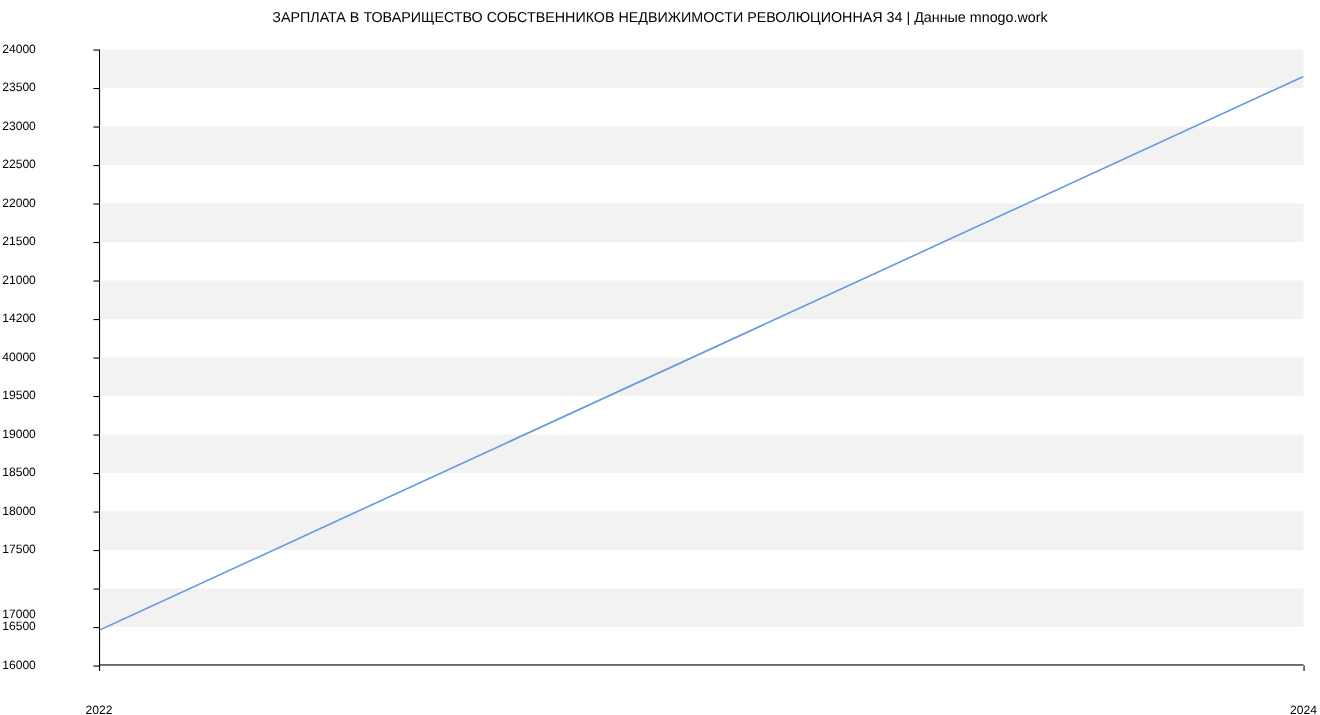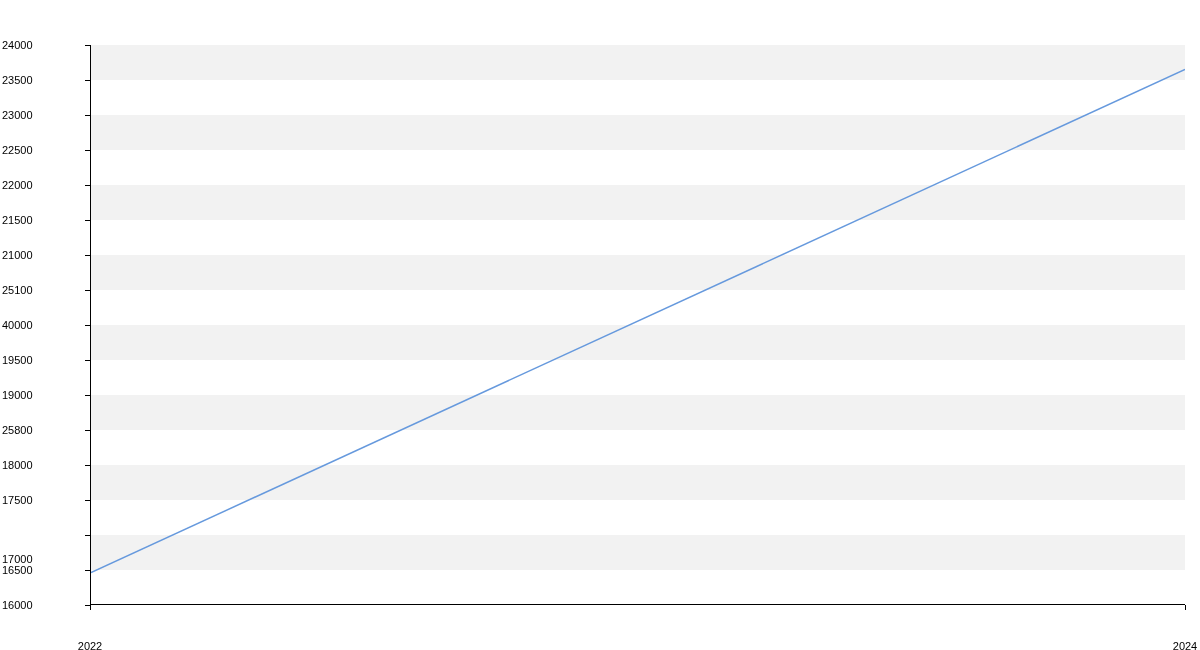--- a/index.html
+++ b/index.html
@@ -79,20 +79,21 @@
       top: 0;
       width: 100%;
       height: 100%;
       pointer-events: none;
     }
   </style>
 </head>
 <body>
 
 <div class="chart-container">
+  <div class="chart-title">ЗАРПЛАТА В ТОВАРИЩЕСТВО СОБСТВЕННИКОВ НЕДВИЖИМОСТИ РЕВОЛЮЦИОННАЯ 34 | Данные mnogo.work</div>
   <div class="plot-area">
     <div class="grid-band" style="top: 490px; height: 35px;"></div>
       <div class="grid-band" style="top: 420px; height: 35px;"></div>
       <div class="grid-band" style="top: 350px; height: 35px;"></div>
       <div class="grid-band" style="top: 280px; height: 35px;"></div>
       <div class="grid-band" style="top: 210px; height: 35px;"></div>
       <div class="grid-band" style="top: 140px; height: 35px;"></div>
       <div class="grid-band" style="top: 70px; height: 35px;"></div>
       <div class="grid-band" style="top: 0px; height: 35px;"></div>
       <svg class="data-line" viewBox="0 0 1095 560" preserveAspectRatio="none">
@@ -102,29 +103,29 @@
 <div class="y-tick-label" style="top: 605px;">16000</div>
     <div class="y-tick-mark" style="top: 605px;"></div>
     <div class="y-tick-label" style="top: 570px;">16500</div>
     <div class="y-tick-mark" style="top: 570px;"></div>
     <div class="y-tick-label" style="top: 535px; margin-top: 24px;">17000</div>
     <div class="y-tick-mark" style="top: 535px;"></div>
     <div class="y-tick-label" style="top: 500px;">17500</div>
     <div class="y-tick-mark" style="top: 500px;"></div>
     <div class="y-tick-label" style="top: 465px;">18000</div>
     <div class="y-tick-mark" style="top: 465px;"></div>
-    <div class="y-tick-label" style="top: 430px;">25800</div>
+    <div class="y-tick-label" style="top: 430px;">18500</div>
     <div class="y-tick-mark" style="top: 430px;"></div>
     <div class="y-tick-label" style="top: 395px;">19000</div>
     <div class="y-tick-mark" style="top: 395px;"></div>
     <div class="y-tick-label" style="top: 360px;">19500</div>
     <div class="y-tick-mark" style="top: 360px;"></div>
     <div class="y-tick-label" style="top: 325px;">40000</div>
     <div class="y-tick-mark" style="top: 325px;"></div>
-    <div class="y-tick-label" style="top: 290px;">25100</div>
+    <div class="y-tick-label" style="top: 290px;">14200</div>
     <div class="y-tick-mark" style="top: 290px;"></div>
     <div class="y-tick-label" style="top: 255px;">21000</div>
     <div class="y-tick-mark" style="top: 255px;"></div>
     <div class="y-tick-label" style="top: 220px;">21500</div>
     <div class="y-tick-mark" style="top: 220px;"></div>
     <div class="y-tick-label" style="top: 185px;">22000</div>
     <div class="y-tick-mark" style="top: 185px;"></div>
     <div class="y-tick-label" style="top: 150px;">22500</div>
     <div class="y-tick-mark" style="top: 150px;"></div>
     <div class="y-tick-label" style="top: 115px;">23000</div>

